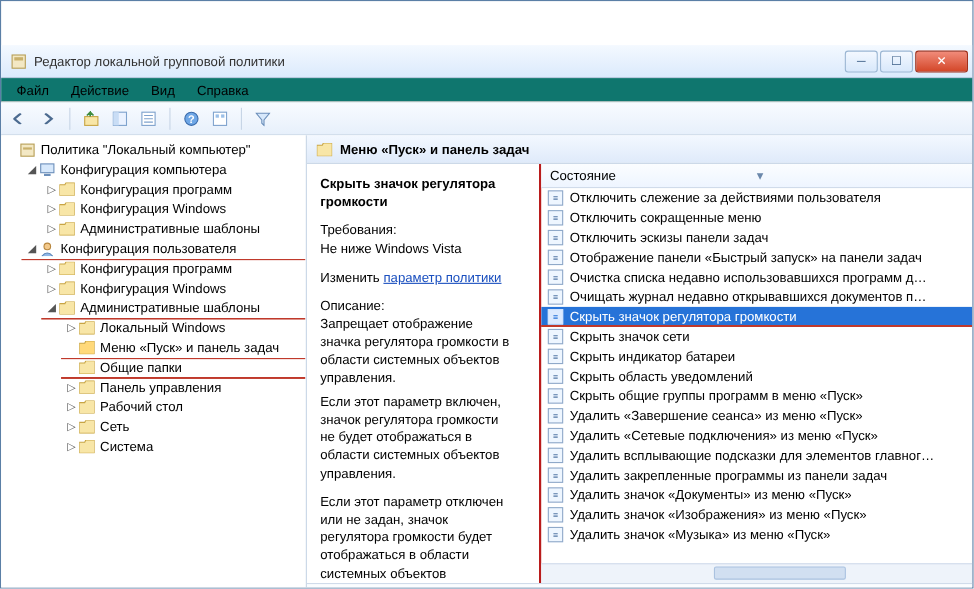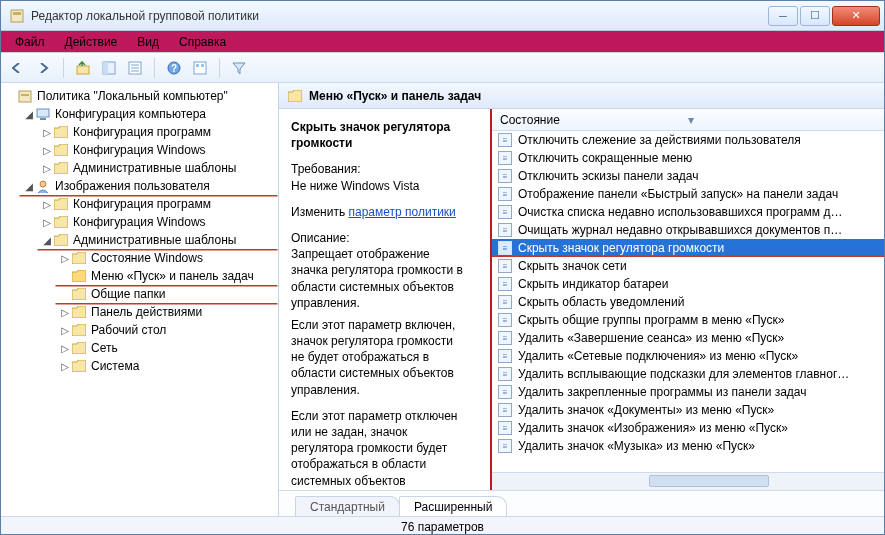--- a/index.html
+++ b/index.html
@@ -12,20 +12,21 @@
   overflow: hidden;
   border: 1px solid #5b7fa6;
 }
 .titlebar {
   height: 30px;
   background: linear-gradient(to bottom, #f4f9ff, #dbeafc);
   border-bottom: 1px solid #b7c9de;
   display: flex;
   align-items: center;
   padding: 0 4px 0 8px;
+  margin-top: 40px;
 }
 .titlebar .app-icon {
   width: 16px; height: 16px;
   margin-right: 6px;
   display: inline-flex; align-items: center; justify-content: center;
 }
 .titlebar-title { flex: 1; color: #333; }
 .win-btns { display: flex; gap: 2px; }
 .win-btn {
   width: 30px; height: 20px;
@@ -33,21 +34,21 @@
   border-radius: 3px;
   background: linear-gradient(#f3f8ff,#d8e8fb);
   display: flex; align-items: center; justify-content: center;
   font-size: 11px; color: #3a5d85;
   cursor: pointer;
 }
 .win-btn.close { background: linear-gradient(#f18b7a,#d34628); color: #fff; border-color: #a12f1a; width: 48px; }
 
 .menubar {
   height: 22px;
-  background: #be185d;
+  background: #0f766e;
   border-bottom: 1px solid #d0d0d0;
   display: flex;
   align-items: center;
   padding: 0 4px;
 }
 .menubar .menu-item {
   padding: 3px 10px;
   cursor: pointer;
 }
 
@@ -358,21 +359,21 @@
           </li>
           <li>
             <div class="tnode underline-red">
               <span class="expander">◢</span>
               <span class="ticon">
                   <svg width="14" height="14">
                     <circle cx="7" cy="5" r="3" fill="#f3c98b" stroke="#b8873f"></circle>
                     <path d="M2 14 Q7 8 12 14" fill="#8fb8e8" stroke="#5b85b7"></path>
                   </svg>
                 </span>
-              <span>Изображения пользователя</span>
+              <span>Конфигурация пользователя</span>
             </div>
             <ul>
               <li>
                   <div class="tnode">
                     <span class="expander">▷</span>
                     <span class="ticon">
                       <svg width="14" height="12">
                         <path d="M0 2 L5 2 L6 0 L14 0 L14 12 L0 12 Z" fill="#f8e6a7" stroke="#c8a545"></path>
                       </svg>
                     </span>
@@ -402,21 +403,21 @@
                   </div>
                 <ul>
                   <li>
                       <div class="tnode">
                         <span class="expander">▷</span>
                         <span class="ticon">
                           <svg width="14" height="12">
                             <path d="M0 2 L5 2 L6 0 L14 0 L14 12 L0 12 Z" fill="#f8e6a7" stroke="#c8a545"></path>
                           </svg>
                         </span>
-                        <span>Состояние Windows</span>
+                        <span>Локальный Windows</span>
                       </div>
                     </li>
                   <li>
                       <div class="tnode underline-red">
                         <span class="expander"></span>
                         <span class="ticon">
                           <svg width="14" height="12">
                             <path d="M0 2 L5 2 L6 0 L14 0 L14 12 L0 12 Z" fill="#ffd97a" stroke="#c8a545"></path>
                           </svg>
                         </span>
@@ -435,21 +436,21 @@
                       </div>
                     </li>
                   <li>
                       <div class="tnode">
                         <span class="expander">▷</span>
                         <span class="ticon">
                           <svg width="14" height="12">
                             <path d="M0 2 L5 2 L6 0 L14 0 L14 12 L0 12 Z" fill="#f8e6a7" stroke="#c8a545"></path>
                           </svg>
                         </span>
-                        <span>Панель действиями</span>
+                        <span>Панель управления</span>
                       </div>
                     </li>
                   <li>
                       <div class="tnode">
                         <span class="expander">▷</span>
                         <span class="ticon">
                           <svg width="14" height="12">
                             <path d="M0 2 L5 2 L6 0 L14 0 L14 12 L0 12 Z" fill="#f8e6a7" stroke="#c8a545"></path>
                           </svg>
                         </span>

